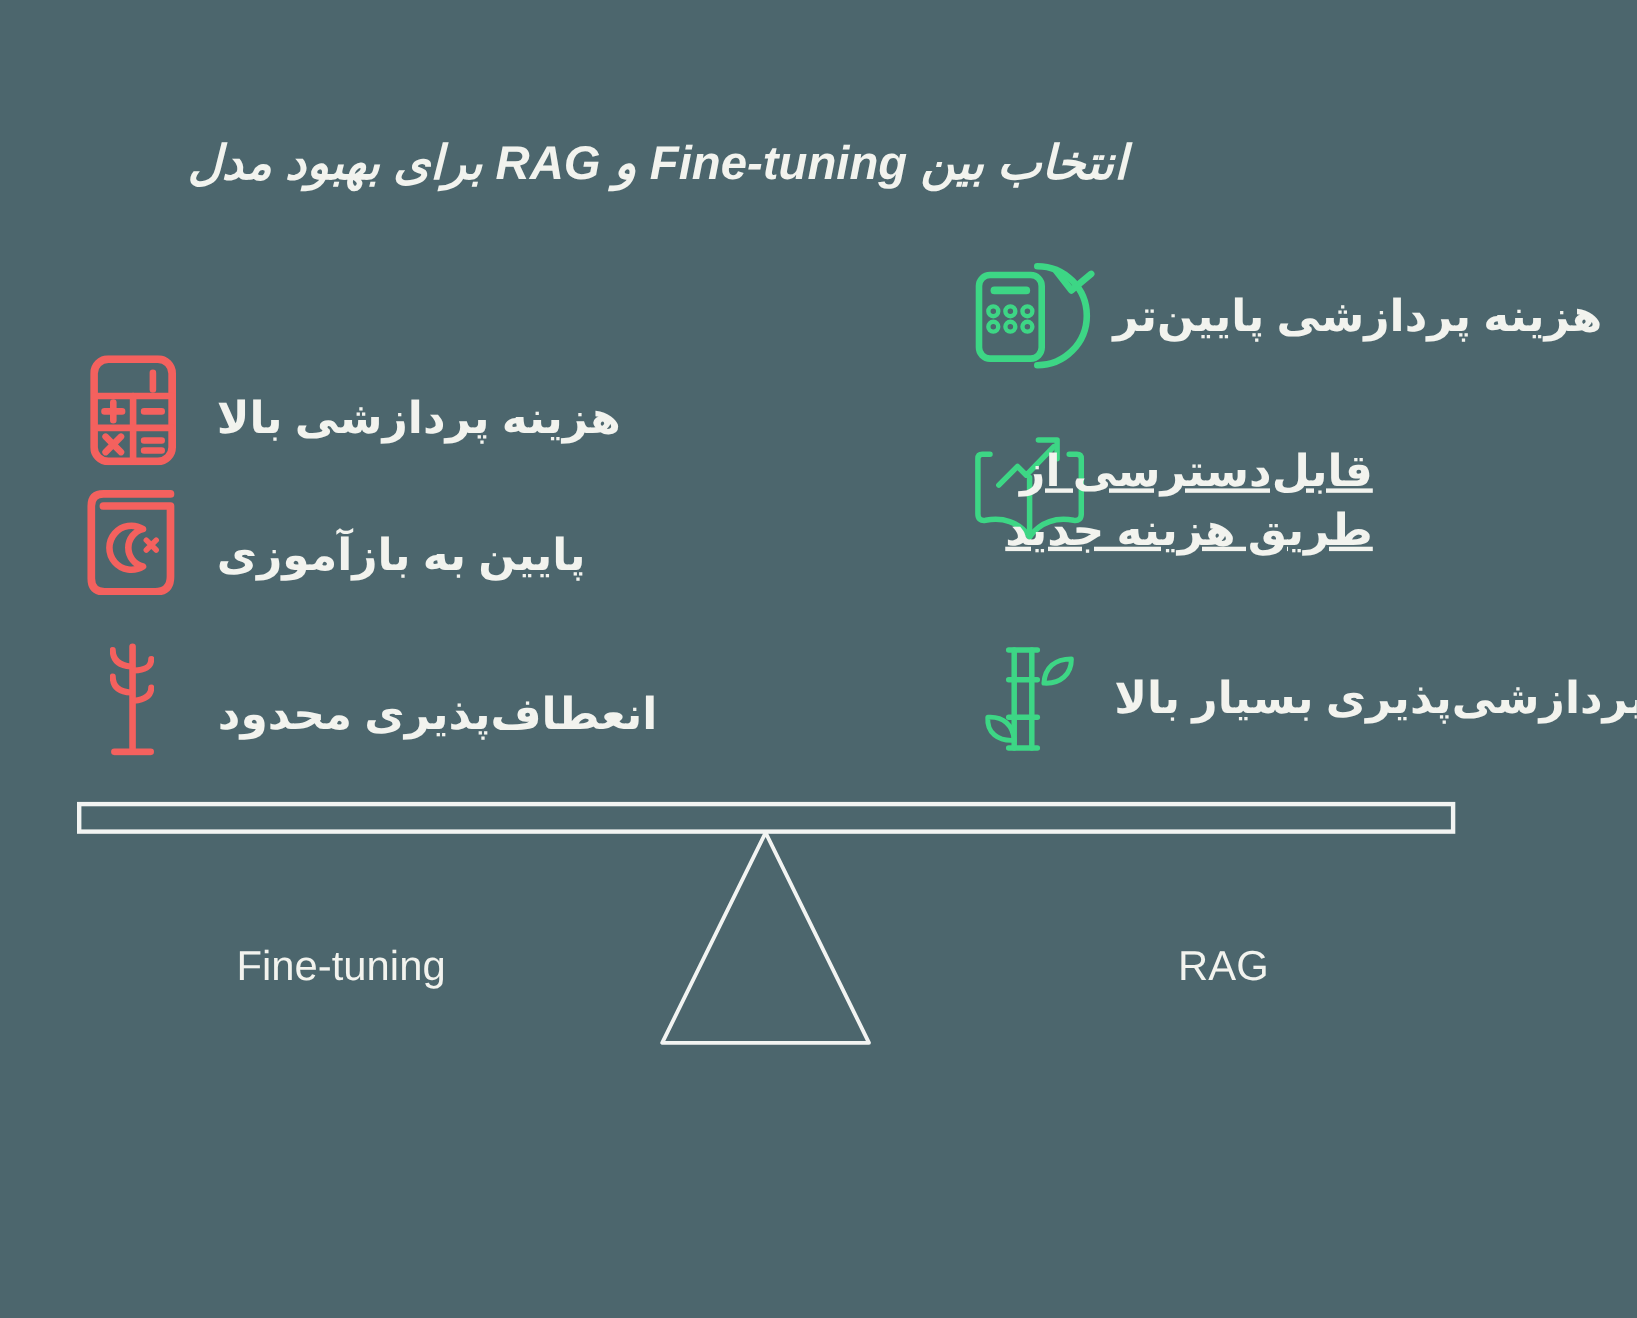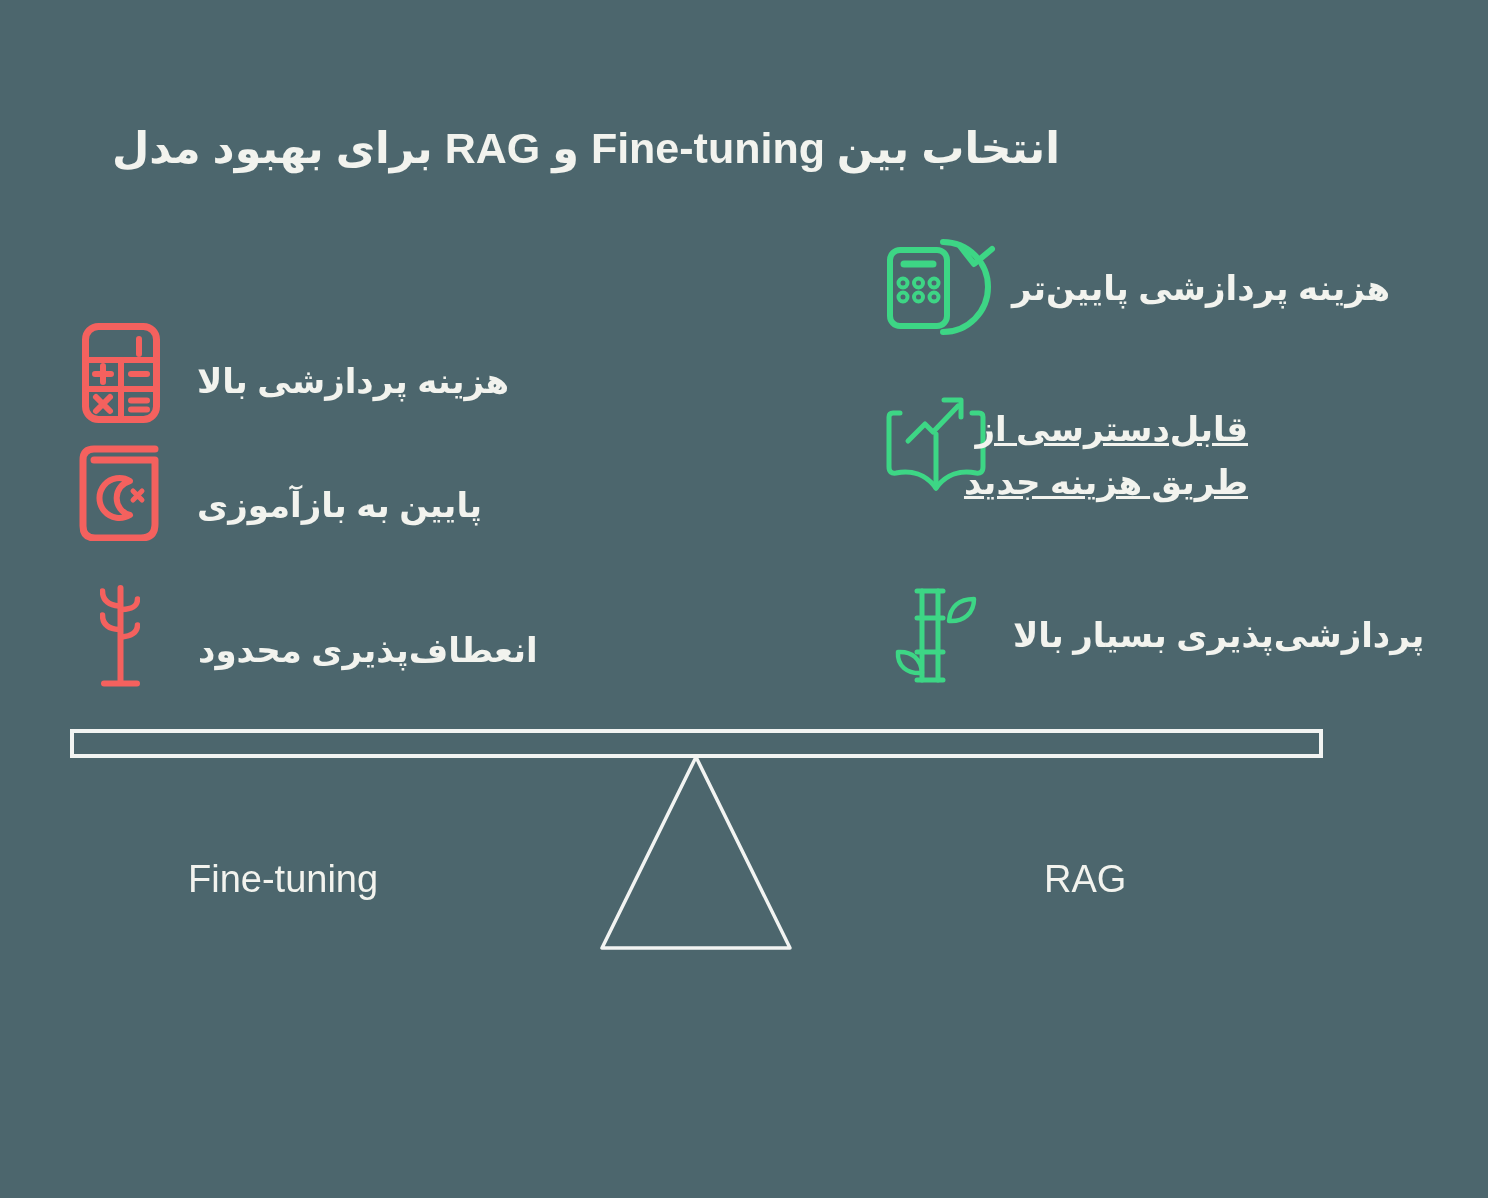--- a/index.html
+++ b/index.html
@@ -11,39 +11,40 @@
   .canvas {
     position:relative; width:1488px; height:1198px;
     background:var(--background); overflow:hidden;
   }
   .title {
     position:absolute; left:135px; top:148px; width:925px;
     transform:translateY(-50%);
     direction:rtl; text-align:center;
     font-size:43px; font-weight:bold; color:var(--text);
     white-space:nowrap;
+    font-style:italic;
   }
   .label {
     position:absolute; transform:translateY(-50%);
-    direction:rtl; font-size:34px; font-weight:bold;
+    direction:rtl; font-size:40px; font-weight:bold;
     color:var(--text); white-space:nowrap; line-height:1.3;
   }
   .label.two-line { text-align:center; line-height:53px;text-decoration:underline; }
   .icon { position:absolute; }
   .icon svg { display:block; width:100%; height:100%; }
   .neg { color:var(--negative); }
   .pos { color:var(--positive); }
   .beam {
     position:absolute; left:70px; top:729px; width:1253px; height:29px;
     border:4px solid var(--beam); box-sizing:border-box; background:transparent;
   }
   .fulcrum { position:absolute; left:592px; top:754px; width:208px; height:198px; }
   .side-label {
     position:absolute; transform:translateY(-50%);
-    font-size:38px; font-weight:400; color:var(--text); white-space:nowrap;
+    font-size:38px; font-weight:400; color:var(--text); white-space:nowrap;margin-left:27px;
   }
 </style>
 </head>
 <body>
 
 <div class="canvas">
 
   <div class="title">انتخاب بین Fine-tuning و RAG برای بهبود مدل</div>
 
   <div class="icon neg" style="left:82px;top:323px;width:78px;height:100px">

